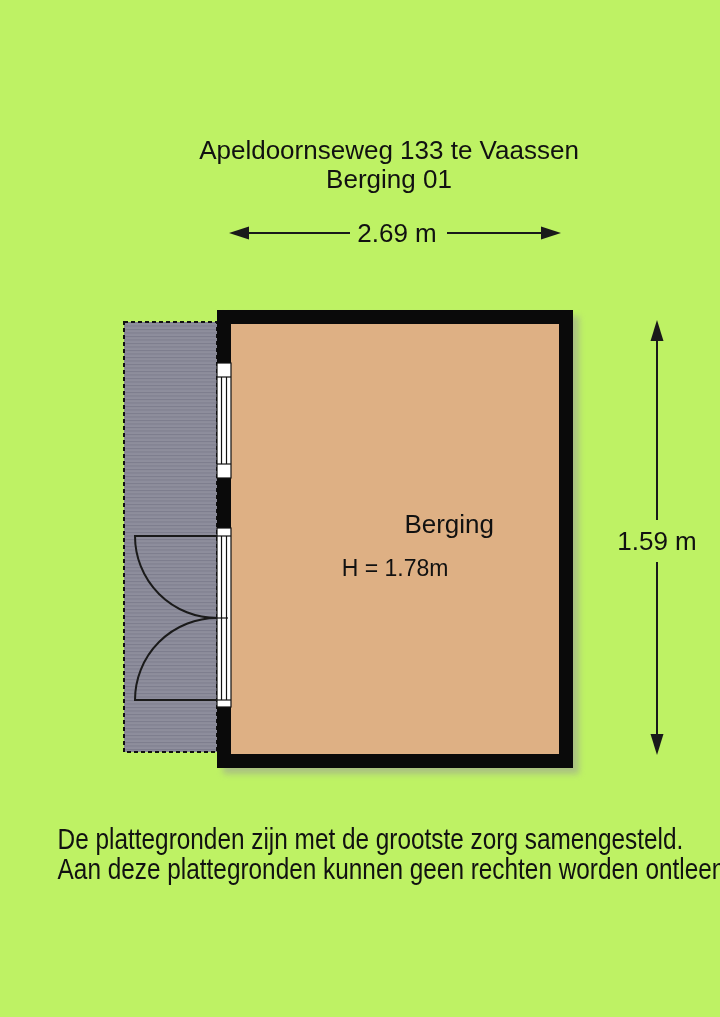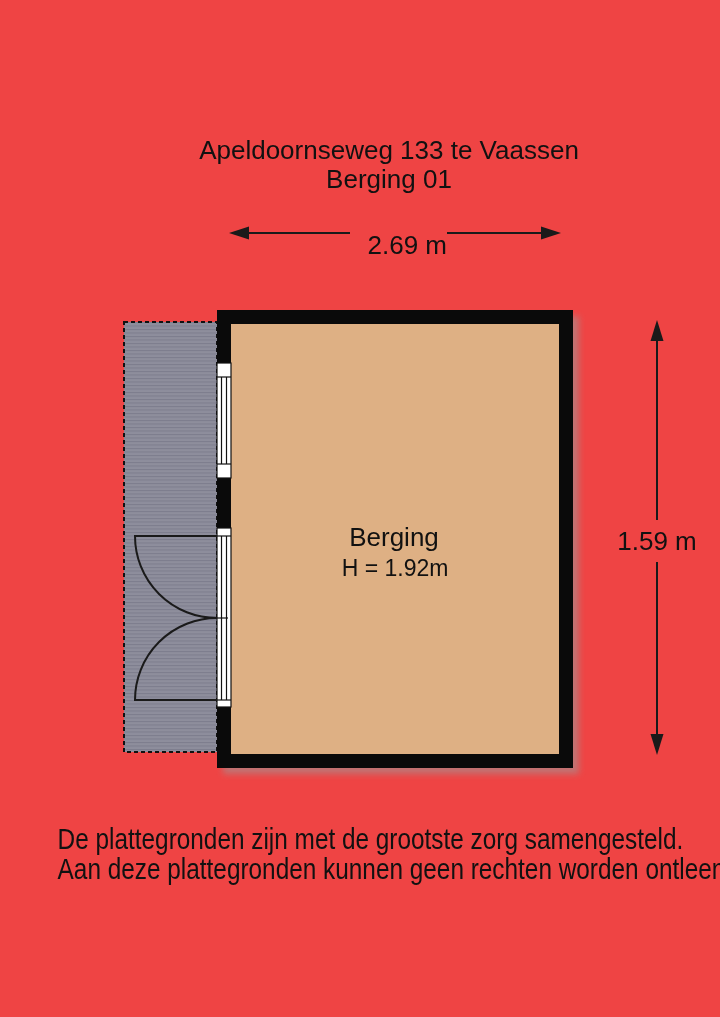--- a/index.html
+++ b/index.html
@@ -1,20 +1,20 @@
 <!DOCTYPE html>
 <html><head>
 <meta charset="utf-8">
 <style>
   html, body { margin: 0; padding: 0; background: #ffffff; }
   .page {
     position: relative;
     width: 720px;
     height: 1017px;
-    background: #ef4444;
+    background: #bef264;
     font-family: "Liberation Sans", sans-serif;
     color: #1a1a1a;
     overflow: hidden;
   }
   .title-block {
     position: absolute;
     left: 29px;
     top: 136px;
     width: 720px;
     text-align: center;
@@ -125,27 +125,27 @@
     </g>
 
     <g>
       <line x1="657" y1="340" x2="657" y2="520" stroke="#1a1a1a" stroke-width="2"></line>
       <line x1="657" y1="562" x2="657" y2="735" stroke="#1a1a1a" stroke-width="2"></line>
       <polygon points="657,320 650.5,341 663.5,341" fill="#1a1a1a"></polygon>
       <polygon points="657,755 650.5,734 663.5,734" fill="#1a1a1a"></polygon>
     </g>
   </svg>
 
-  <div class="label dim-label" style="left:347px; top:231px;text-align:right;">2.69 m</div>
+  <div class="label dim-label" style="left:347px; top:219px;">2.69 m</div>
 
   <div class="label dim-label" style="left:607px; top:527px;">1.59 m</div>
 
 
-  <div class="label room-label" style="left:294px; top:523px;">Berging</div>
+  <div class="label room-label" style="left:294px; top:510px;text-align:right;">Berging</div>
 
-  <div class="label room-height-label" style="left:295px; top:556px;">H = 1.92m</div>
+  <div class="label room-height-label" style="left:295px; top:556px;">H = 1.78m</div>
 
   <div class="footer-block">
     <div>De plattegronden zijn met de grootste zorg samengesteld.</div>
     <div>Aan deze plattegronden kunnen geen rechten worden ontleend.</div>
   </div>
 
 </div>
 
 </body></html>

